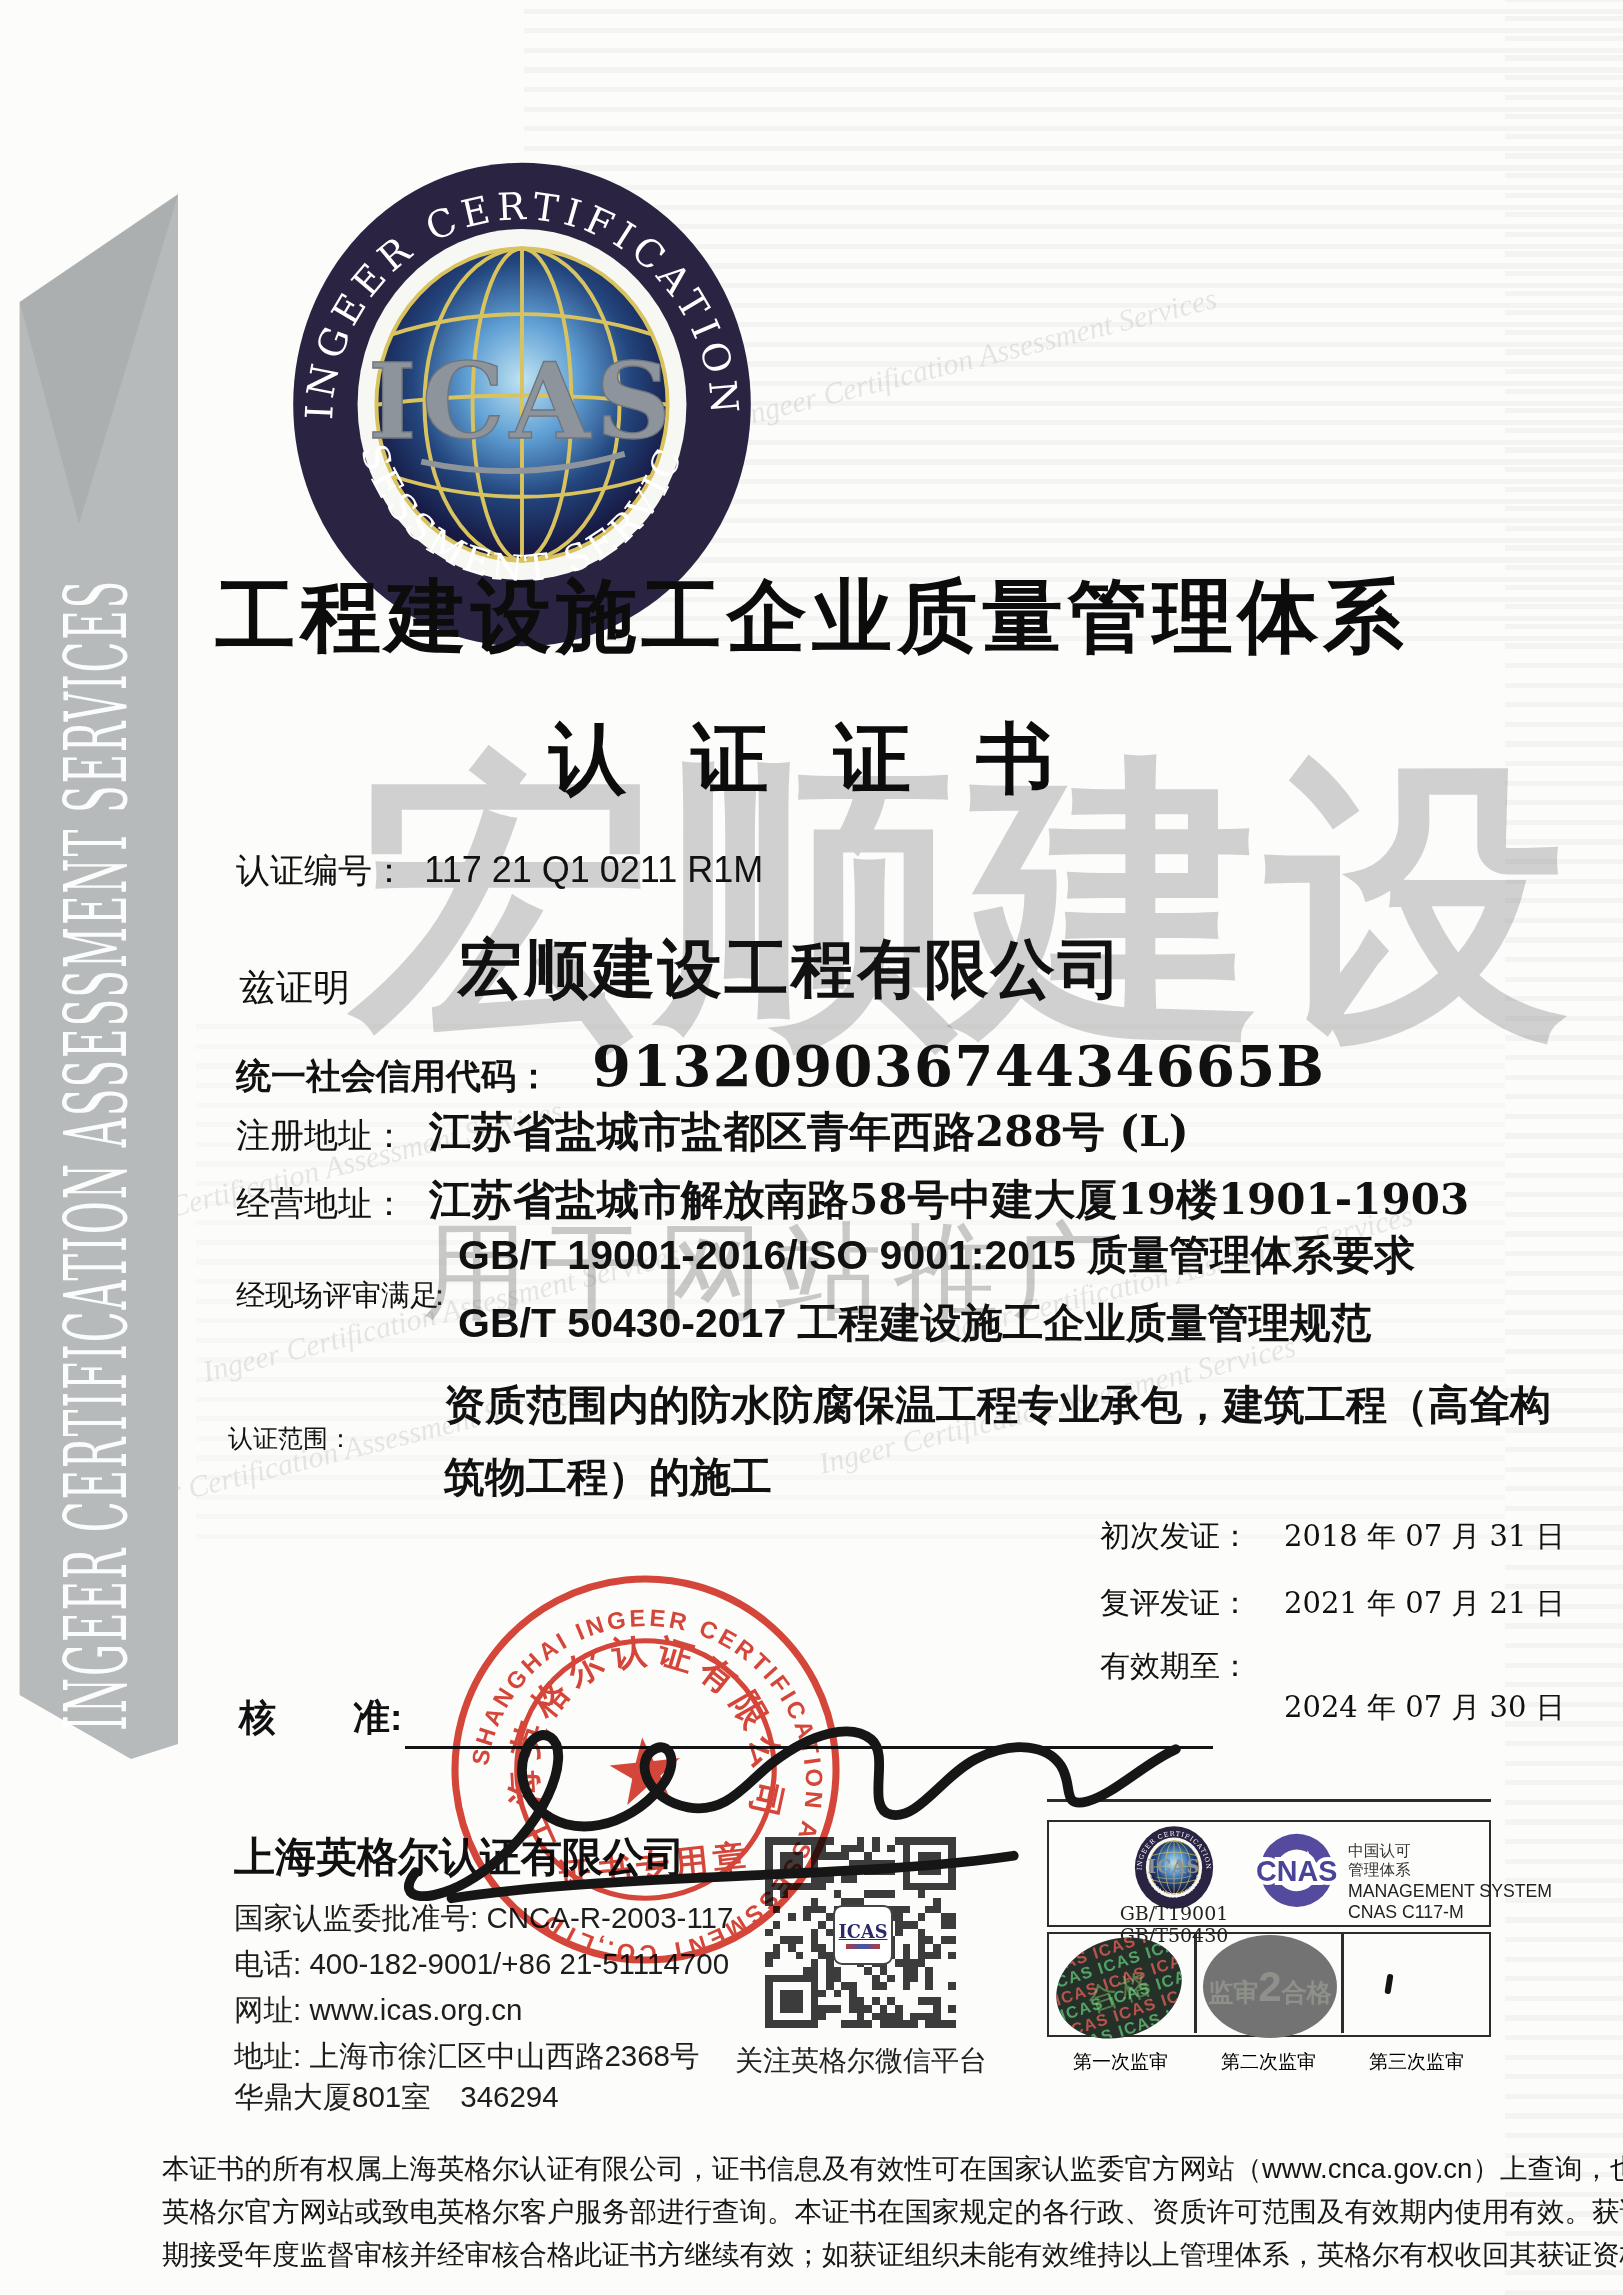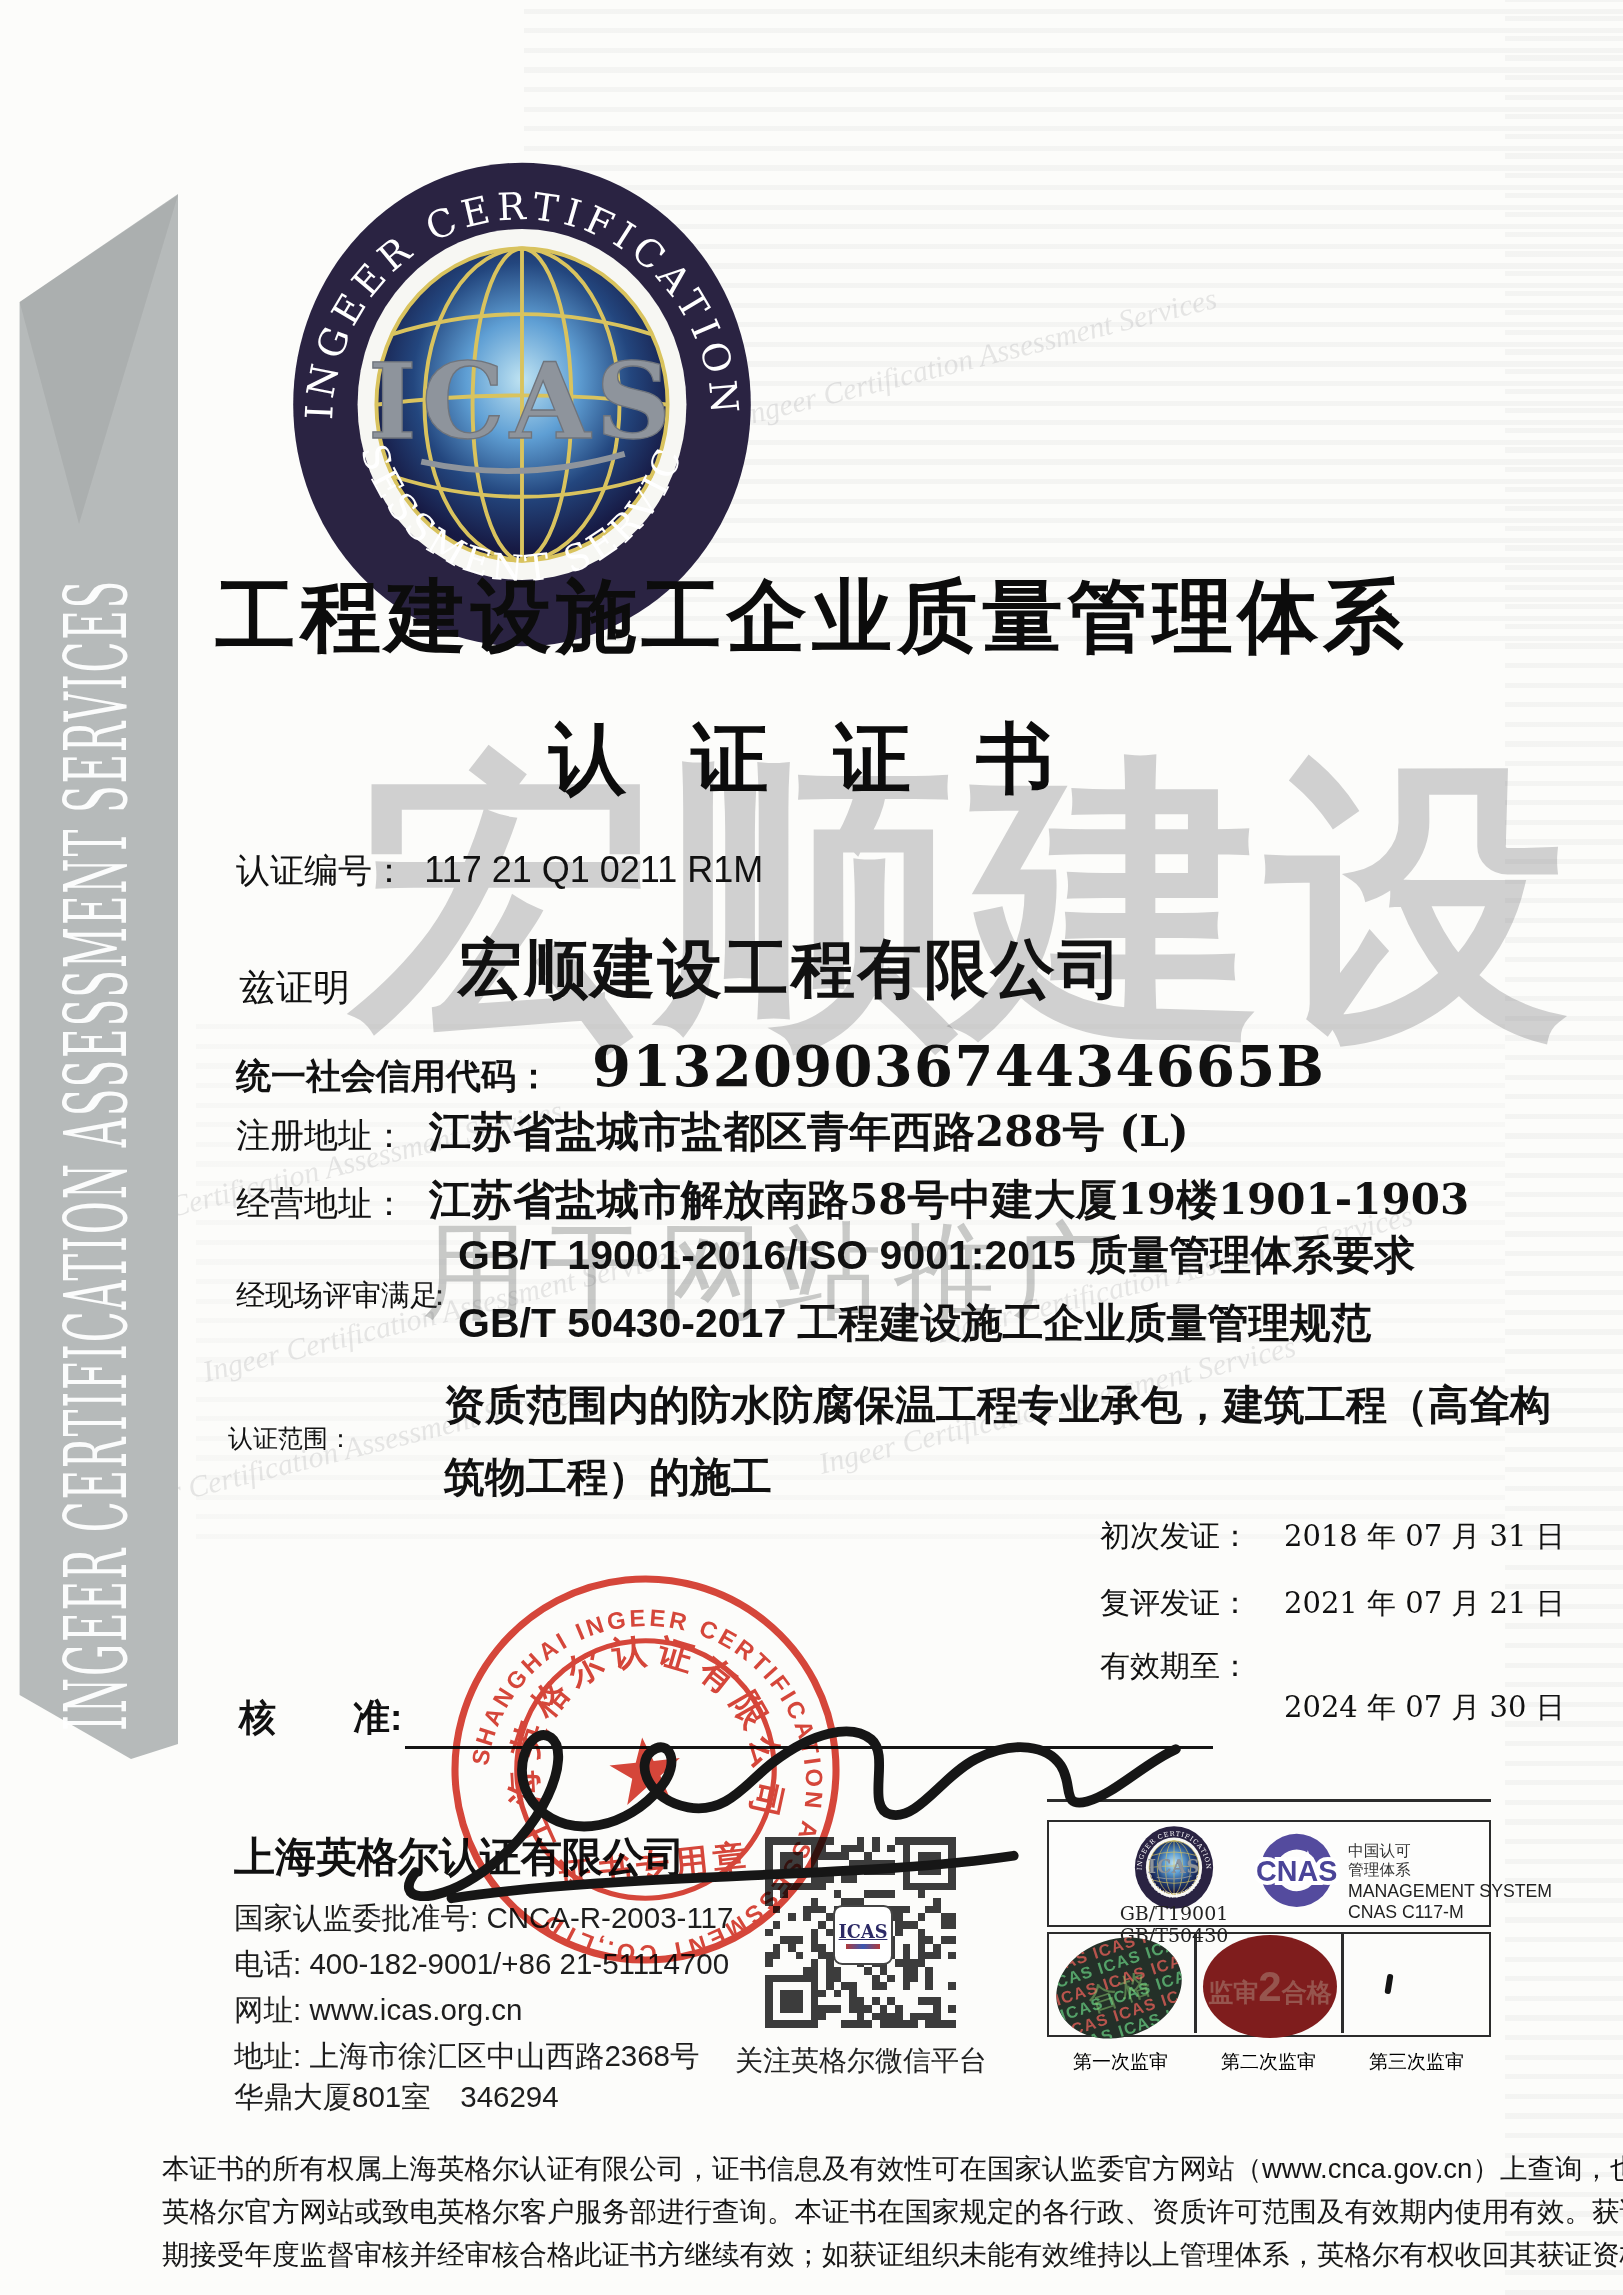--- a/index.html
+++ b/index.html
@@ -83,21 +83,21 @@
   .cnas-cn{left:1348px;font-size:15.7px;color:#333;z-index:3;}
   .cnas-en{left:1348px;font-size:17.7px;color:#222;z-index:3;}
   #audit-row{left:1047px;top:1932px;width:444px;height:105px;border:2.6px solid #2c2c2c;box-sizing:border-box;z-index:2;}
   .audit-div{position:absolute;top:0;width:2.6px;height:99px;background:#2c2c2c;}
   .audit-label{top:2049px;font-size:19px;color:#000000;text-align:center;z-index:2;}
   #sticker1{left:1055px;top:1939px;width:128px;height:98px;border-radius:50%;background:#243028;
       overflow:hidden;transform:rotate(-18deg);z-index:3;}
   #sticker1 .row{white-space:nowrap;font-size:16.4px;font-weight:700;line-height:16.4px;letter-spacing:1.3px;}
   #sticker1 .r1{color:rgba(210,90,84,.85);} #sticker1 .r2{color:rgba(96,190,120,.8);}
   #sticker1 .ok{position:absolute;left:31px;top:33px;font-size:30px;color:rgba(150,220,120,.45);letter-spacing:3.9px;}
-  #sticker2{left:1203px;top:1935px;width:134px;height:103px;border-radius:50%;background:#7f1d1d;z-index:3;
+  #sticker2{left:1203px;top:1935px;width:134px;height:103px;border-radius:50%;background:#737373;z-index:3;
       display:flex;align-items:center;justify-content:center;}
   #sticker2 .t{color:rgba(205,214,192,.30);font-size:25px;font-weight:700;white-space:nowrap;}
   #sticker2 .t b{font-size:42px;}
   #audit-mark3{left:1386px;top:1974px;width:5.9px;height:19.6px;background:#141414;transform:rotate(9deg);border-radius:2.6px;z-index:3;}
   
   .footer-line{left:162px;width:1401px;font-size:27.5px;color:#161616;white-space:nowrap;z-index:2;}
 </style>
 </head>
 <body>
 

